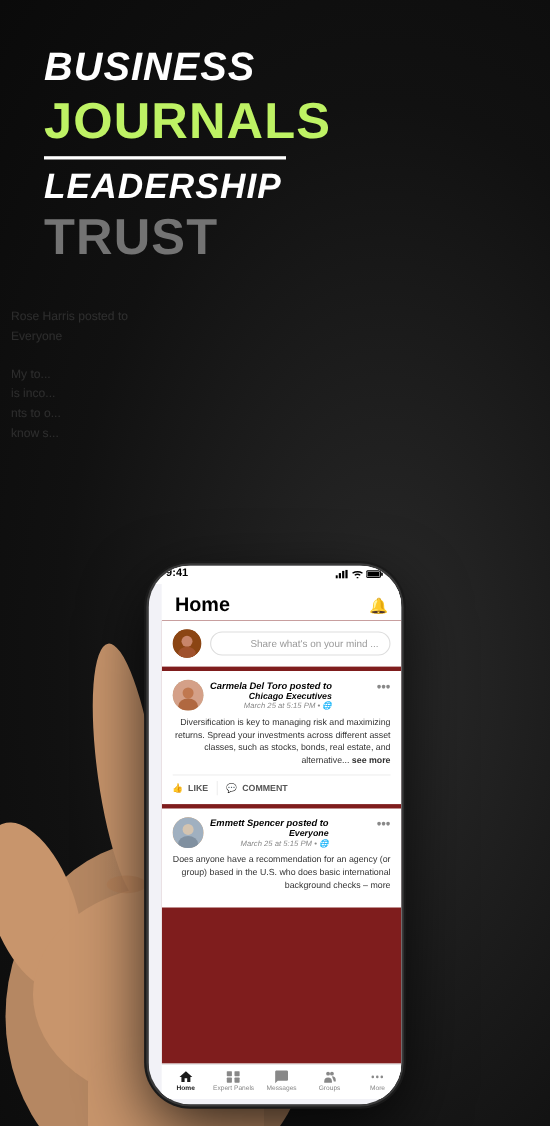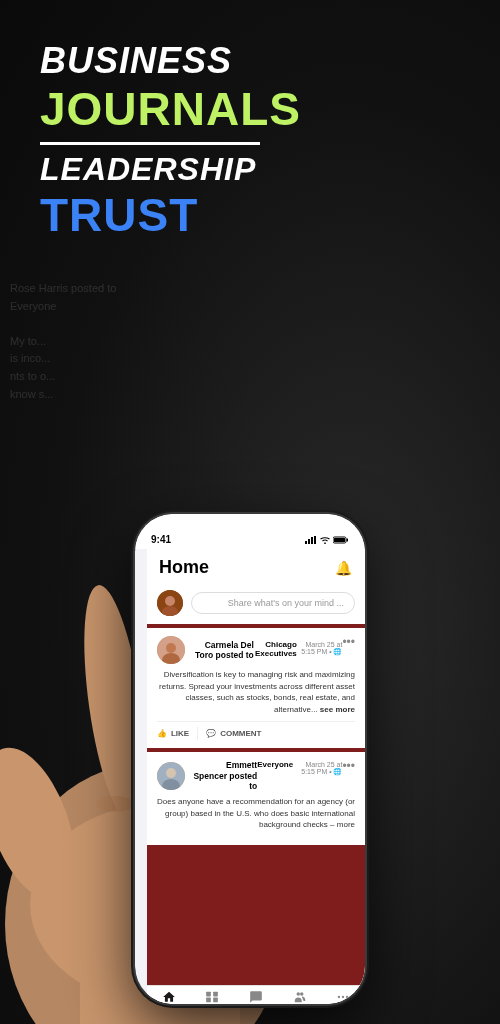--- a/index.html
+++ b/index.html
@@ -52,21 +52,21 @@
       font-size: 32px;
       font-weight: 700;
       color: #ffffff;
       letter-spacing: 1px;
       text-transform: uppercase;
       font-style: italic;
     }
     .title-line4 {
       font-size: 46px;
       font-weight: 900;
-      color: #3b82f6;
+      color: #737373;
       letter-spacing: 1px;
       text-transform: uppercase;
     }
 
     
     .phone-frame {
       position: absolute;
       bottom: 20px;
       left: 50%;
       transform: translateX(-50%);
@@ -89,21 +89,21 @@
       background: #f2f2f7;
       border-radius: 36px;
       overflow: hidden;
     }
 
     
     .status-bar {
       display: flex;
       justify-content: space-between;
       align-items: center;
-      padding: 20px 16px 4px;
+      padding: 2px 16px 4px;
       background: #ffffff;
       font-size: 9px;
       font-weight: 600;
       gap: 20px;
     }
     .status-time { font-size: 10px; font-weight: 700; }
     .status-icons {
       display: flex;
       align-items: center;
       gap: 3px;
@@ -193,21 +193,21 @@
       gap: 6px;
     }
     .post-avatar {
       width: 28px;
       height: 28px;
       border-radius: 50%;
       background: #c0a080;
       overflow: hidden;
       flex-shrink: 0;
     }
-    .post-meta { display: flex; flex-direction: row; }
+    .post-meta { display: flex; flex-direction: column; font-style: italic; }
     .post-author {
       font-size: 8.5px;
       font-weight: 700;
       color: #000;
       line-height: 1.2;
     }
     .post-group {
       font-size: 8px;
       font-weight: 700;
       color: #000;

